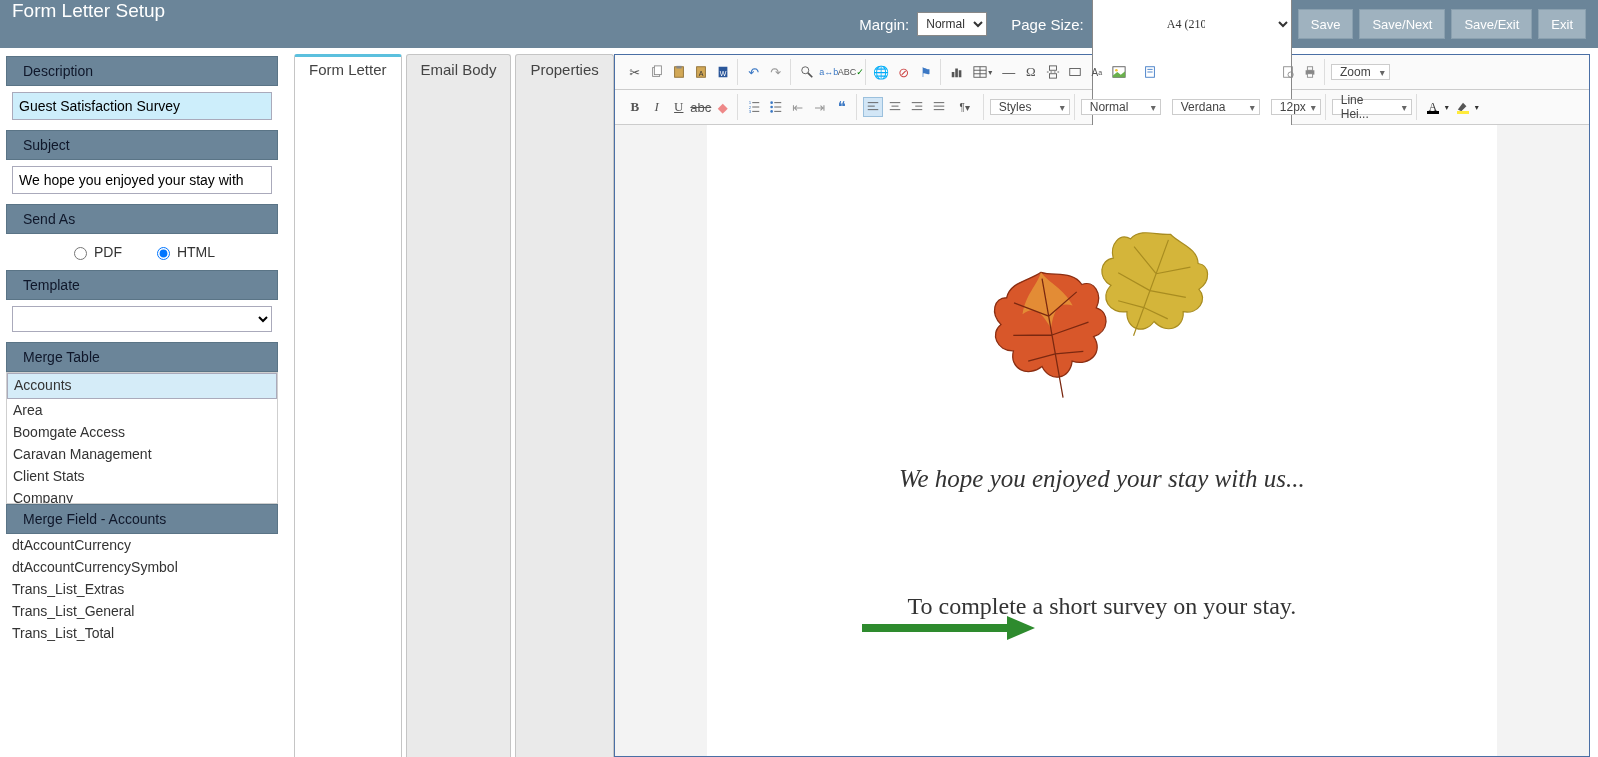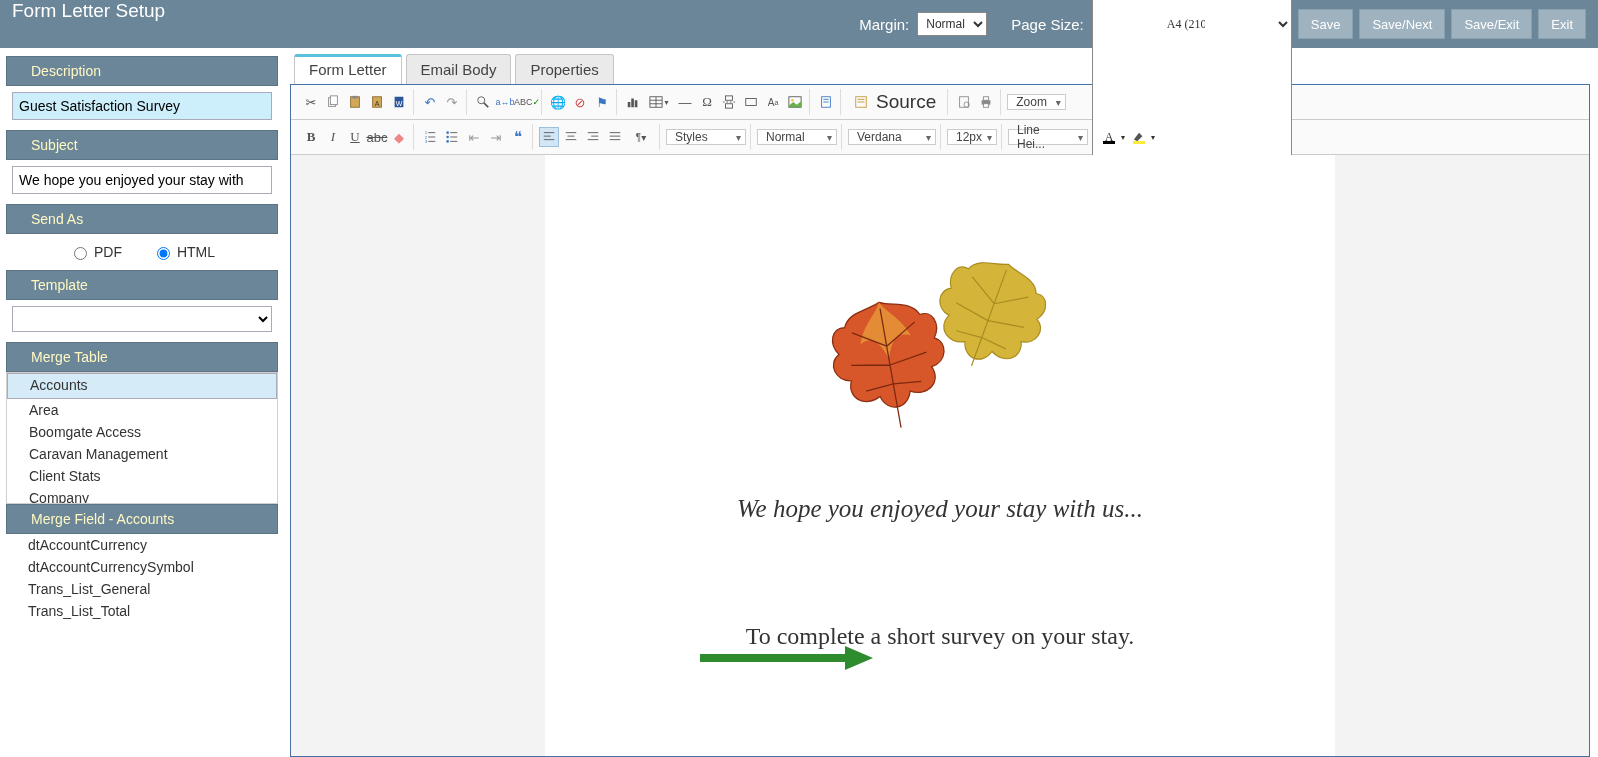--- a/index.html
+++ b/index.html
@@ -7,31 +7,31 @@
 .header{background:#6b8599;height:48px;display:flex;padding:0 12px;color:#fff}
 .header-title{font-size:19px;flex:1;font-weight:400}
 .header-right{display:flex;align-items:center;gap:6px}
 .hlabel{font-size:15px;margin-left:18px;margin-right:2px}
 .hsel{background:#fff;color:#333;border:1px solid #888;height:24px;font-size:12px;padding:0 4px}
 .hsel.margin{width:70px}
 .hsel.page{width:200px}
 .hbtn{background:#9fb2bf;color:#fff;border:1px solid #8aa0af;height:30px;padding:0 12px;font-size:13px;cursor:pointer}
 .main{display:flex;height:calc(100vh - 48px)}
 .sidebar{width:284px;background:#fff;padding:8px 6px;overflow:auto}
-.panel-head{background:#6b8599;color:#fef9c3;padding:6px 24px;font-size:14px;border:1px solid #5a7486}
+.panel-head{background:#6b8599;color:#0f172a;padding:6px 16px;font-size:14px;border:1px solid #5a7486}
 .panel-body{padding:6px 6px 10px 6px}
 .txt{width:100%;border:1px solid #aab;padding:4px 6px;font-size:14px;height:28px;font-family:inherit}
 .txt.desc{background:#cdeefb}
 .sendas{display:flex;gap:30px;justify-content:center;padding:10px 0}
 .sendas label{font-size:14px;display:flex;align-items:center;gap:4px}
 .sel{width:100%;height:26px;border:1px solid #aab;background:#fff}
 .listbox{border:1px solid #cfcfcf;max-height:140px;overflow:auto;background:#fff}
-.listbox .item{padding:3px 22px;font-size:14px;cursor:pointer}
+.listbox .item{padding:3px 6px;font-size:14px;cursor:pointer}
 .listbox .item.sel{background:#d5ecf8}
-.editor{flex:1;padding:6px 8px 0 6px;display:flex;flex-direction:column;overflow:hidden}
+.editor{flex:1;padding:6px 8px 0 6px;display:flex;flex-direction:row;overflow:hidden}
 .tabs{display:flex;gap:4px;margin-left:4px}
 .tab{border:1px solid #c5c5c5;border-bottom:none;background:#eaeaea;padding:6px 14px;font-size:15px;color:#444;cursor:pointer;border-radius:3px 3px 0 0;position:relative;top:0}
 .tab.active{background:#fff;border-top:3px solid #5bc0de;padding-top:4px;z-index:2}
 .editor-box{flex:1;border:1px solid #4a6fa5;background:#fff;display:flex;flex-direction:column;overflow:hidden}
 .toolbar{border-bottom:1px solid #ccc;padding:4px 6px;display:flex;flex-wrap:wrap;align-items:center;gap:2px;background:#fafafa}
 .tgrp{display:flex;align-items:center;padding:0 4px;border-right:1px solid #ddd;height:26px;gap:2px}
 .tgrp:last-child{border-right:none}
 .tbtn{width:20px;height:20px;display:flex;align-items:center;justify-content:center;cursor:pointer;color:#555;font-size:13px;border:1px solid transparent;position:relative}
 .tbtn.active-state{background:#d2e6f6;border-color:#9bc0dd}
 .tbtn svg{width:14px;height:14px}
@@ -103,20 +103,21 @@
       <div class="item">Area</div>
       <div class="item">Boomgate Access</div>
       <div class="item">Caravan Management</div>
       <div class="item">Client Stats</div>
       <div class="item">Company</div>
     </div>
     <div class="panel-head">Merge Field - Accounts</div>
     <div class="listbox" style="border:none">
       <div class="item">dtAccountCurrency</div>
       <div class="item">dtAccountCurrencySymbol</div>
+      <div class="item">Trans_List_Extras</div>
       <div class="item">Trans_List_General</div>
       <div class="item">Trans_List_Total</div>
     </div>
   </div>
 
   <div class="editor">
     <div class="tabs">
       <div class="tab active">Form Letter</div>
       <div class="tab">Email Body</div>
       <div class="tab">Properties</div>

